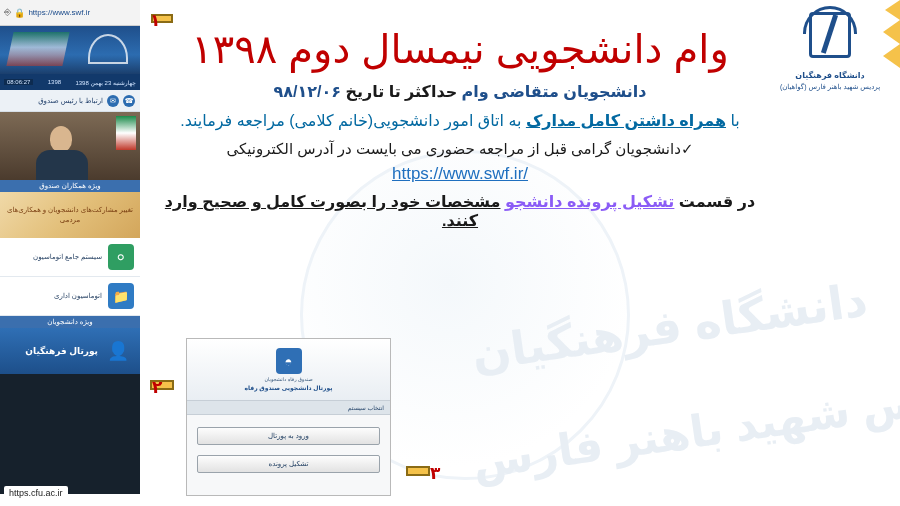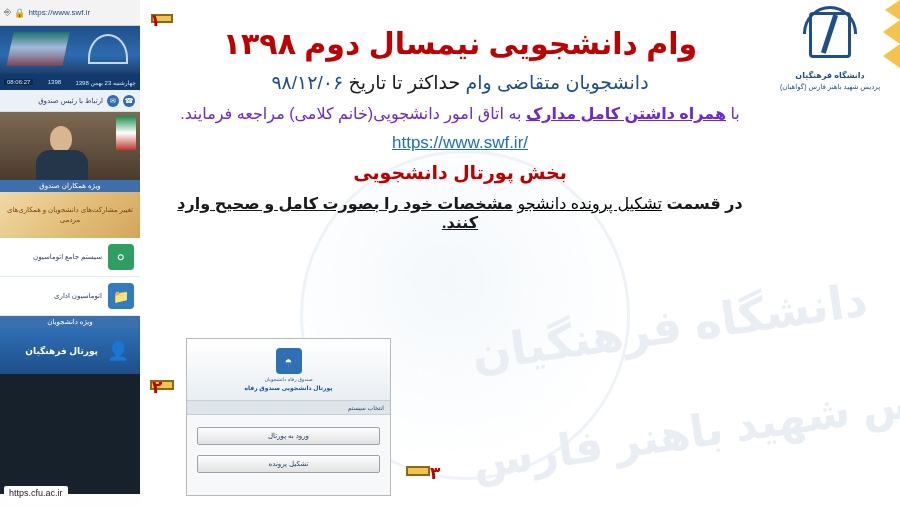--- a/index.html
+++ b/index.html
@@ -193,45 +193,45 @@
 
   
   .main {
     position: absolute; left: 140px; top: 0; right: 0; bottom: 0;
     z-index: 2;
     padding: 22px 140px 0 20px;
     text-align: center;
     direction: rtl;
   }
   .title {
-    color: #c00000; font-size: 30px; font-weight: bold;
+    color: #c00000; font-size: 40px; font-weight: normal;
     margin: 4px 0 10px 0; letter-spacing: 0;
   }
   .line2 {
-    font-size: 19px; font-weight: normal; color: #1a1a1a;
+    font-size: 16px; font-weight: bold; color: #1a1a1a;
     margin-bottom: 10px;
   }
   .line2 .blue { color: #1f4f8b; }
   .line2 .date { color: #1f4f8b; }
   .line3 {
-    font-size: 16px; color: #6d28d9; margin-bottom: 10px;
+    font-size: 16px; color: #0369a1; margin-bottom: 10px;
   }
   .line3 b.und { text-decoration: underline; font-weight: bold; }
   .line4 {
     font-size: 15px; color: #1a1a1a; margin-bottom: 6px;
   }
   .url {
     color: #1f6fbf; font-size: 17px; text-decoration: underline;
     direction: ltr; display: inline-block; margin-bottom: 8px; text-align: right;
   }
   .line5 {
     color: #c00000; font-size: 19px; font-weight: bold; margin-bottom: 10px;
   }
   .line6 { font-size: 16px; font-weight: bold; color: #1a1a1a; }
-  .line6 .link { color: #000000; text-decoration: underline; font-weight: normal; }
+  .line6 .link { color: #8b5cf6; text-decoration: underline; font-weight: bold; }
   .line6 .und { text-decoration: underline; }
 
   
   .portal-shot {
     position: absolute; left: 186px; top: 338px;
     width: 205px; height: 158px;
     background: #f2f2f2;
     border: 1px solid #b9b9b9;
     z-index: 3;
     direction: rtl;
@@ -402,24 +402,24 @@
       <span>حداکثر تا تاریخ</span>
       <span class="date">۹۸/۱۲/۰۶</span>
     </div>
 
     <div class="line3">
       <span>با</span>
       <b class="und">همراه داشتن کامل مدارک</b>
       <span>به اتاق امور دانشجویی(خانم کلامی) مراجعه فرمایند.</span>
     </div>
 
+    <div class="line4">✓دانشجویان گرامی قبل از مراجعه حضوری می بایست در آدرس الکترونیکی</div>
 
     <a class="url" href="#">https://www.swf.ir/</a>
 
-    <div class="line5">بخش پورتال دانشجویی</div>
 
     <div class="line6">
       <span>در قسمت</span>
       <span class="link">تشکیل پرونده دانشجو</span>
       <span class="und">مشخصات خود را بصورت کامل و صحیح وارد کنند.</span>
     </div>
   </div>
 
   <div class="portal-shot">
     <div class="ps-top">

